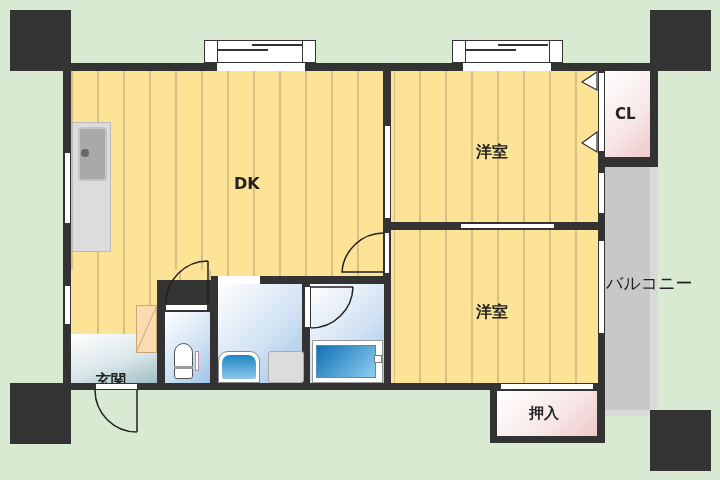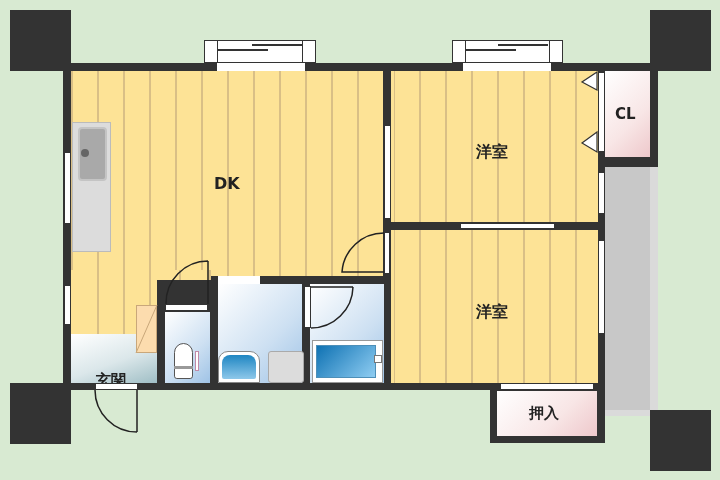--- a/index.html
+++ b/index.html
@@ -83,22 +83,23 @@
     <polygon points="17,60 2,71 17,80" fill="#fff" stroke="#333" stroke-width="1.2"></polygon>
   </svg>
 
   <div class="abs floor-wood" style="left:391px;top:230px;width:207px;height:153px;background-position:4px 0;"></div>
   <div class="label" style="left:476px;top:302px;font-size:16px;">洋室</div>
 
   <div class="abs closet" style="left:497px;top:391px;width:100px;height:45px;"></div>
   <div class="label" style="left:529px;top:404px;">押入</div>
   <div class="slide-h" style="left:500px;top:383px;width:94px;height:7px;"></div>
 
-  <div class="label" style="left:214px;top:174px;font-size:16px;">DK</div>
+  <div class="label" style="left:234px;top:174px;font-size:16px;">DK</div>
 
+  <div class="label-plain" style="left:606px;top:272px;">バルコニー</div>
 
   <div class="opening" style="left:217px;top:63px;width:88px;height:8px;"></div>
   <div class="win" style="left:204px;top:40px;width:112px;height:23px;"></div>
   <div class="abs" style="left:204px;top:40px;width:14px;height:23px;border:1.5px solid #333;background:#fff;"></div>
   <div class="abs" style="left:302px;top:40px;width:14px;height:23px;border:1.5px solid #333;background:#fff;"></div>
   <div class="win-rail" style="left:218px;top:49px;width:50px;"></div>
   <div class="win-rail" style="left:252px;top:44px;width:50px;"></div>
 
   <div class="opening" style="left:463px;top:63px;width:88px;height:8px;"></div>
   <div class="win" style="left:452px;top:40px;width:111px;height:23px;"></div>

